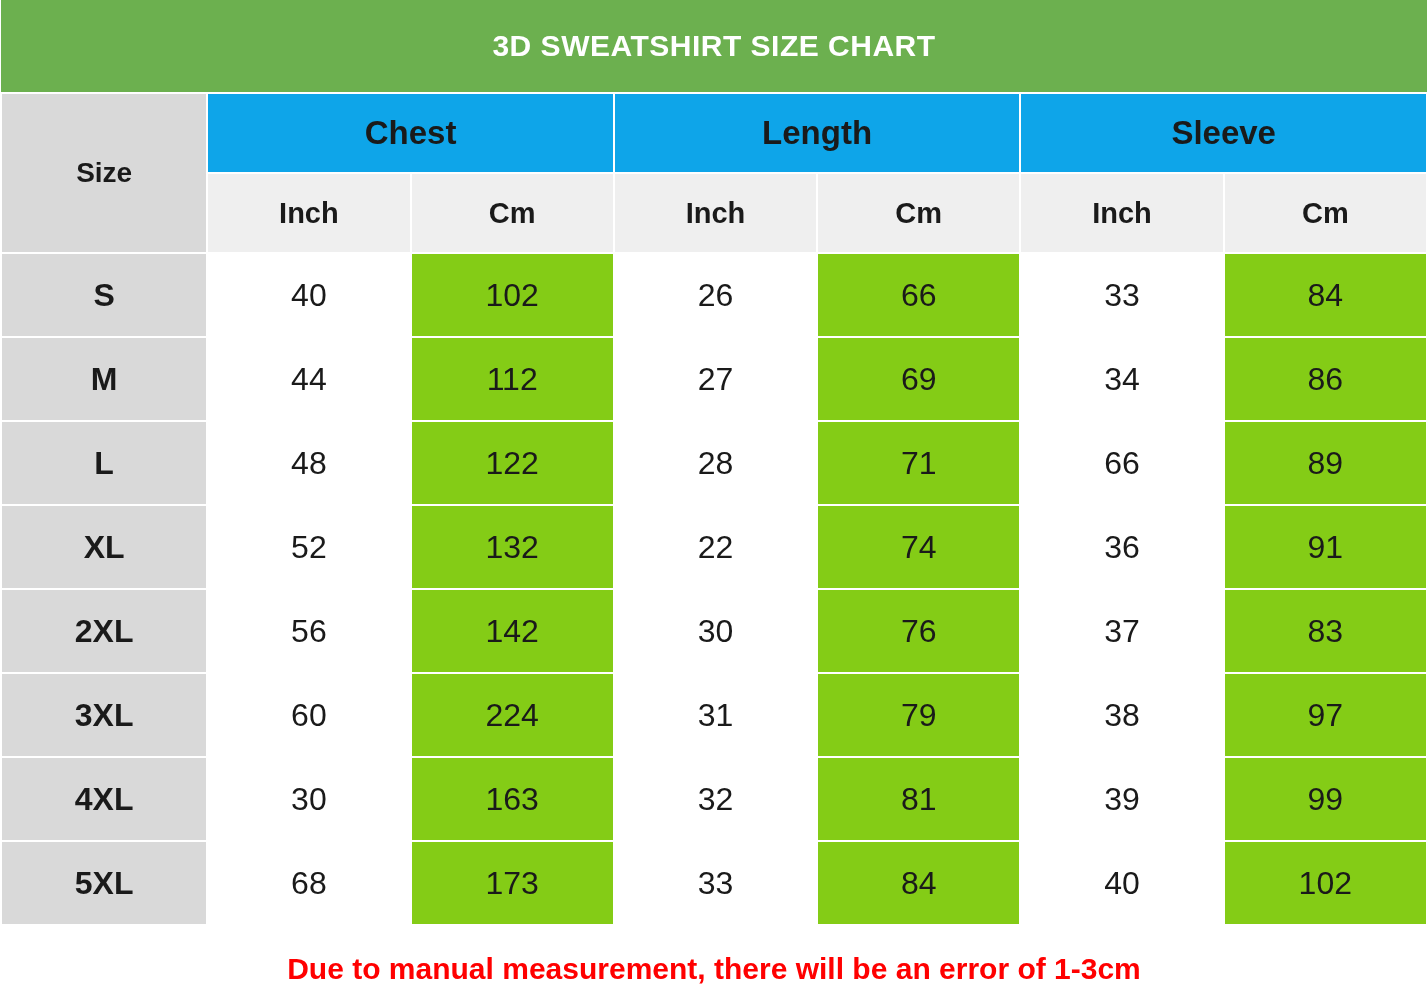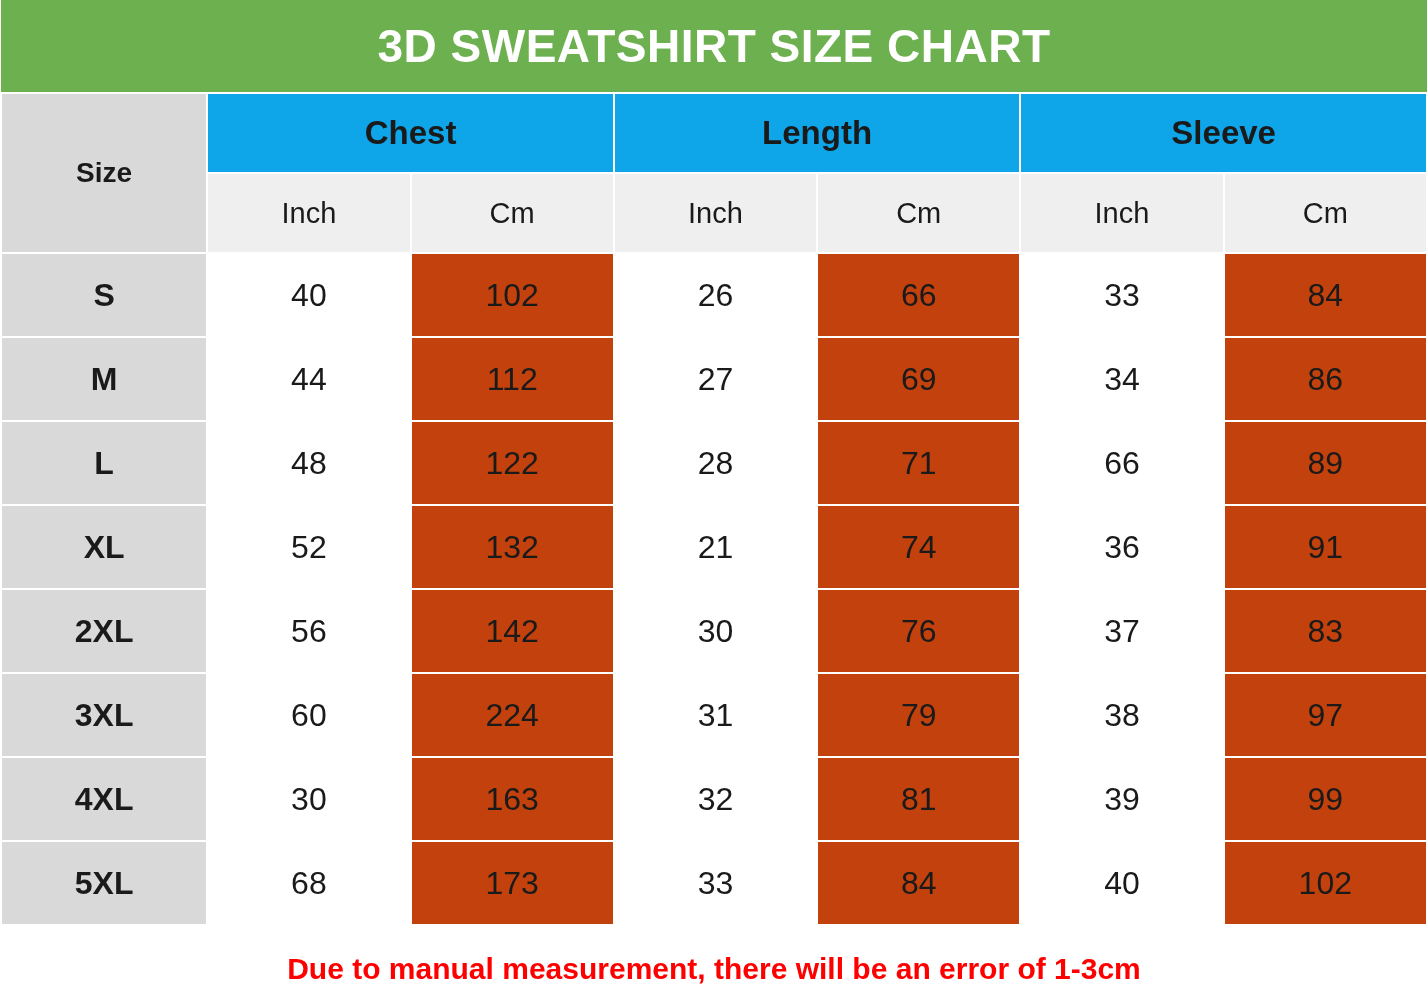--- a/index.html
+++ b/index.html
@@ -27,21 +27,21 @@
   }
   table.size-chart td, table.size-chart th {
     border: 2px solid #ffffff;
     padding: 0;
     text-align: center;
     vertical-align: middle;
   }
   .title-cell {
     background: #6cb04f;
     color: #ffffff;
-    font-size: 46px;
+    font-size: 30px;
     font-weight: bold;
     height: 92px;
     letter-spacing: 0.5px;
     border: none !important;
   }
   .hdr-group {
     background: #0ea5e9;
     color: #1a1a1a;
     font-size: 33px;
     font-weight: bold;
@@ -50,38 +50,38 @@
   .size-hdr {
     background: #d9d9d9;
     color: #1a1a1a;
     font-size: 28px;
     font-weight: bold;
   }
   .hdr-unit {
     background: #efefef;
     color: #1a1a1a;
     font-size: 29px;
-    font-weight: normal;
+    font-weight: bold;
     height: 78px;
   }
   .row-label {
     background: #d9d9d9;
     color: #1a1a1a;
     font-size: 32px;
     font-weight: bold;
     height: 82px;
   }
   td.val {
     color: #1a1a1a;
     font-size: 32px;
     font-weight: normal;
     height: 82px;
   }
   td.val.light { background: #ffffff; text-align: center; }
-  td.val.shade { background: #c2410c; }
+  td.val.shade { background: #84cc16; }
   .note-cell {
     background: #ffffff;
     color: #ff0000;
     font-size: 30px;
     font-weight: bold;
     height: 86px;
     border-left: none !important;
     border-right: none !important;
     border-bottom: none !important;
   }
@@ -145,21 +145,21 @@
         <td class="val shade">122</td>
         <td class="val light">28</td>
         <td class="val shade">71</td>
         <td class="val light">66</td>
         <td class="val shade">89</td>
       </tr>
       <tr>
         <td class="row-label">XL</td>
         <td class="val light">52</td>
         <td class="val shade">132</td>
-        <td class="val light">21</td>
+        <td class="val light">22</td>
         <td class="val shade">74</td>
         <td class="val light">36</td>
         <td class="val shade">91</td>
       </tr>
       <tr>
         <td class="row-label">2XL</td>
         <td class="val light">56</td>
         <td class="val shade">142</td>
         <td class="val light">30</td>
         <td class="val shade">76</td>

